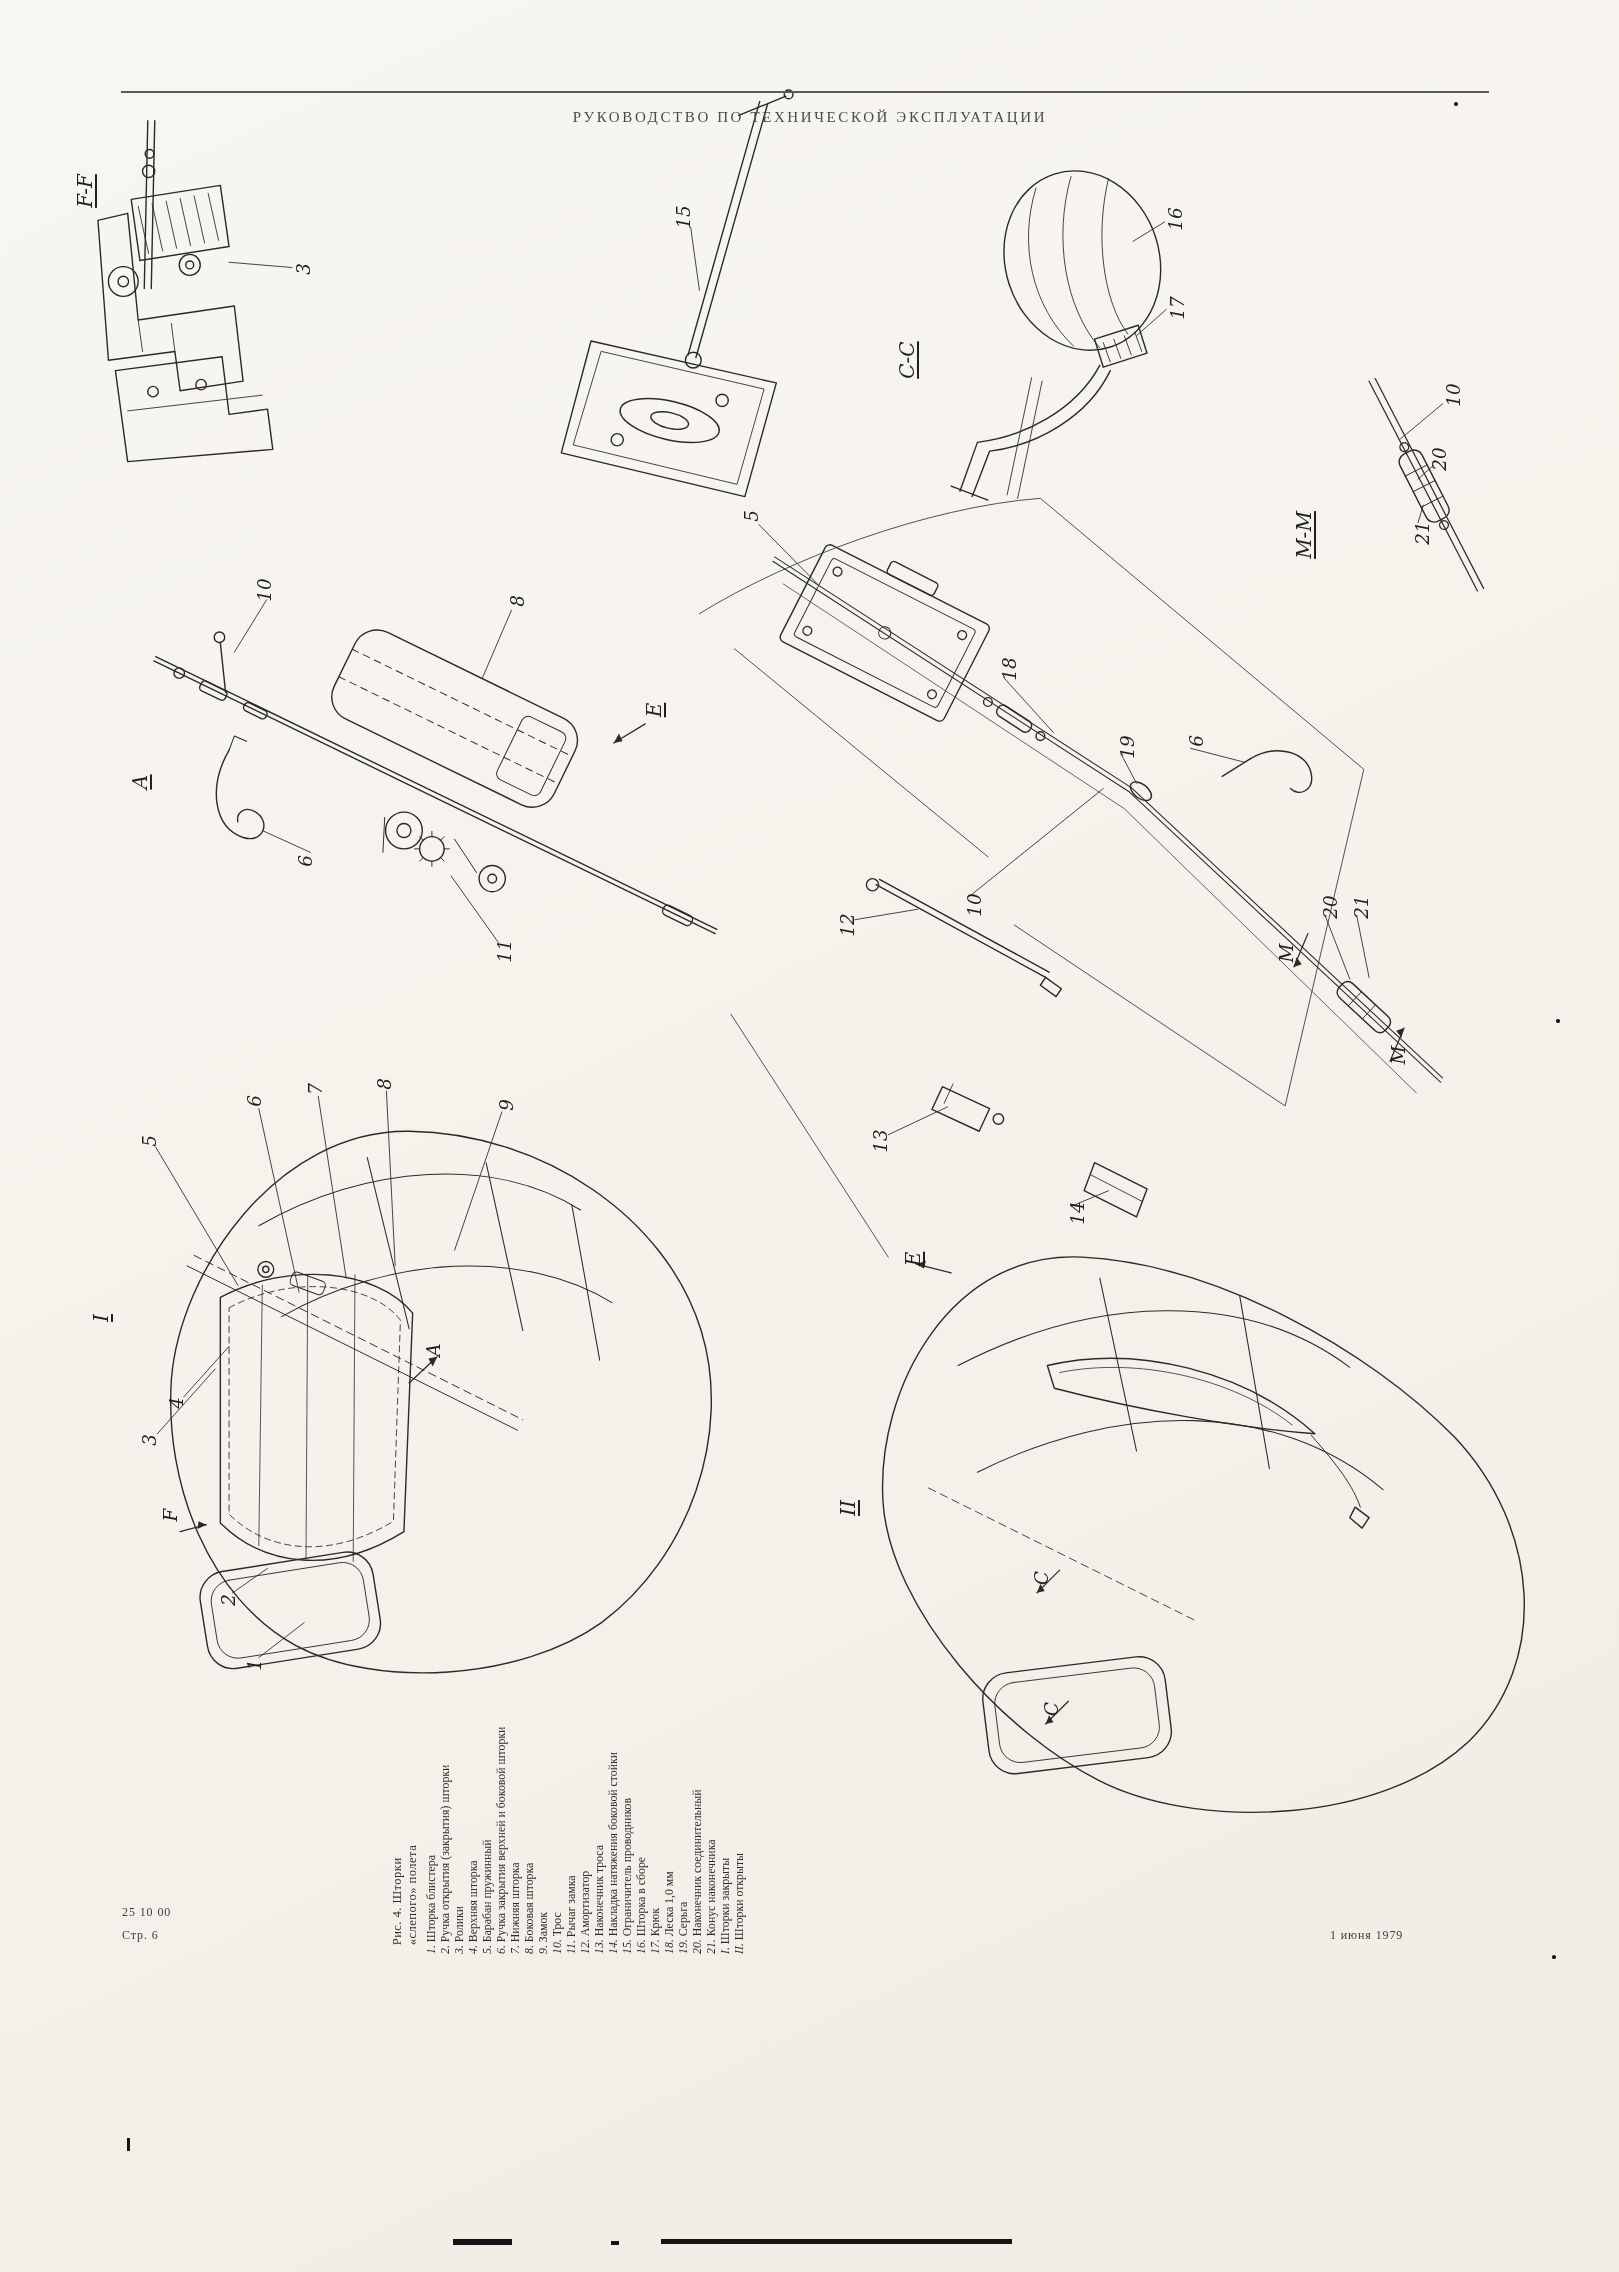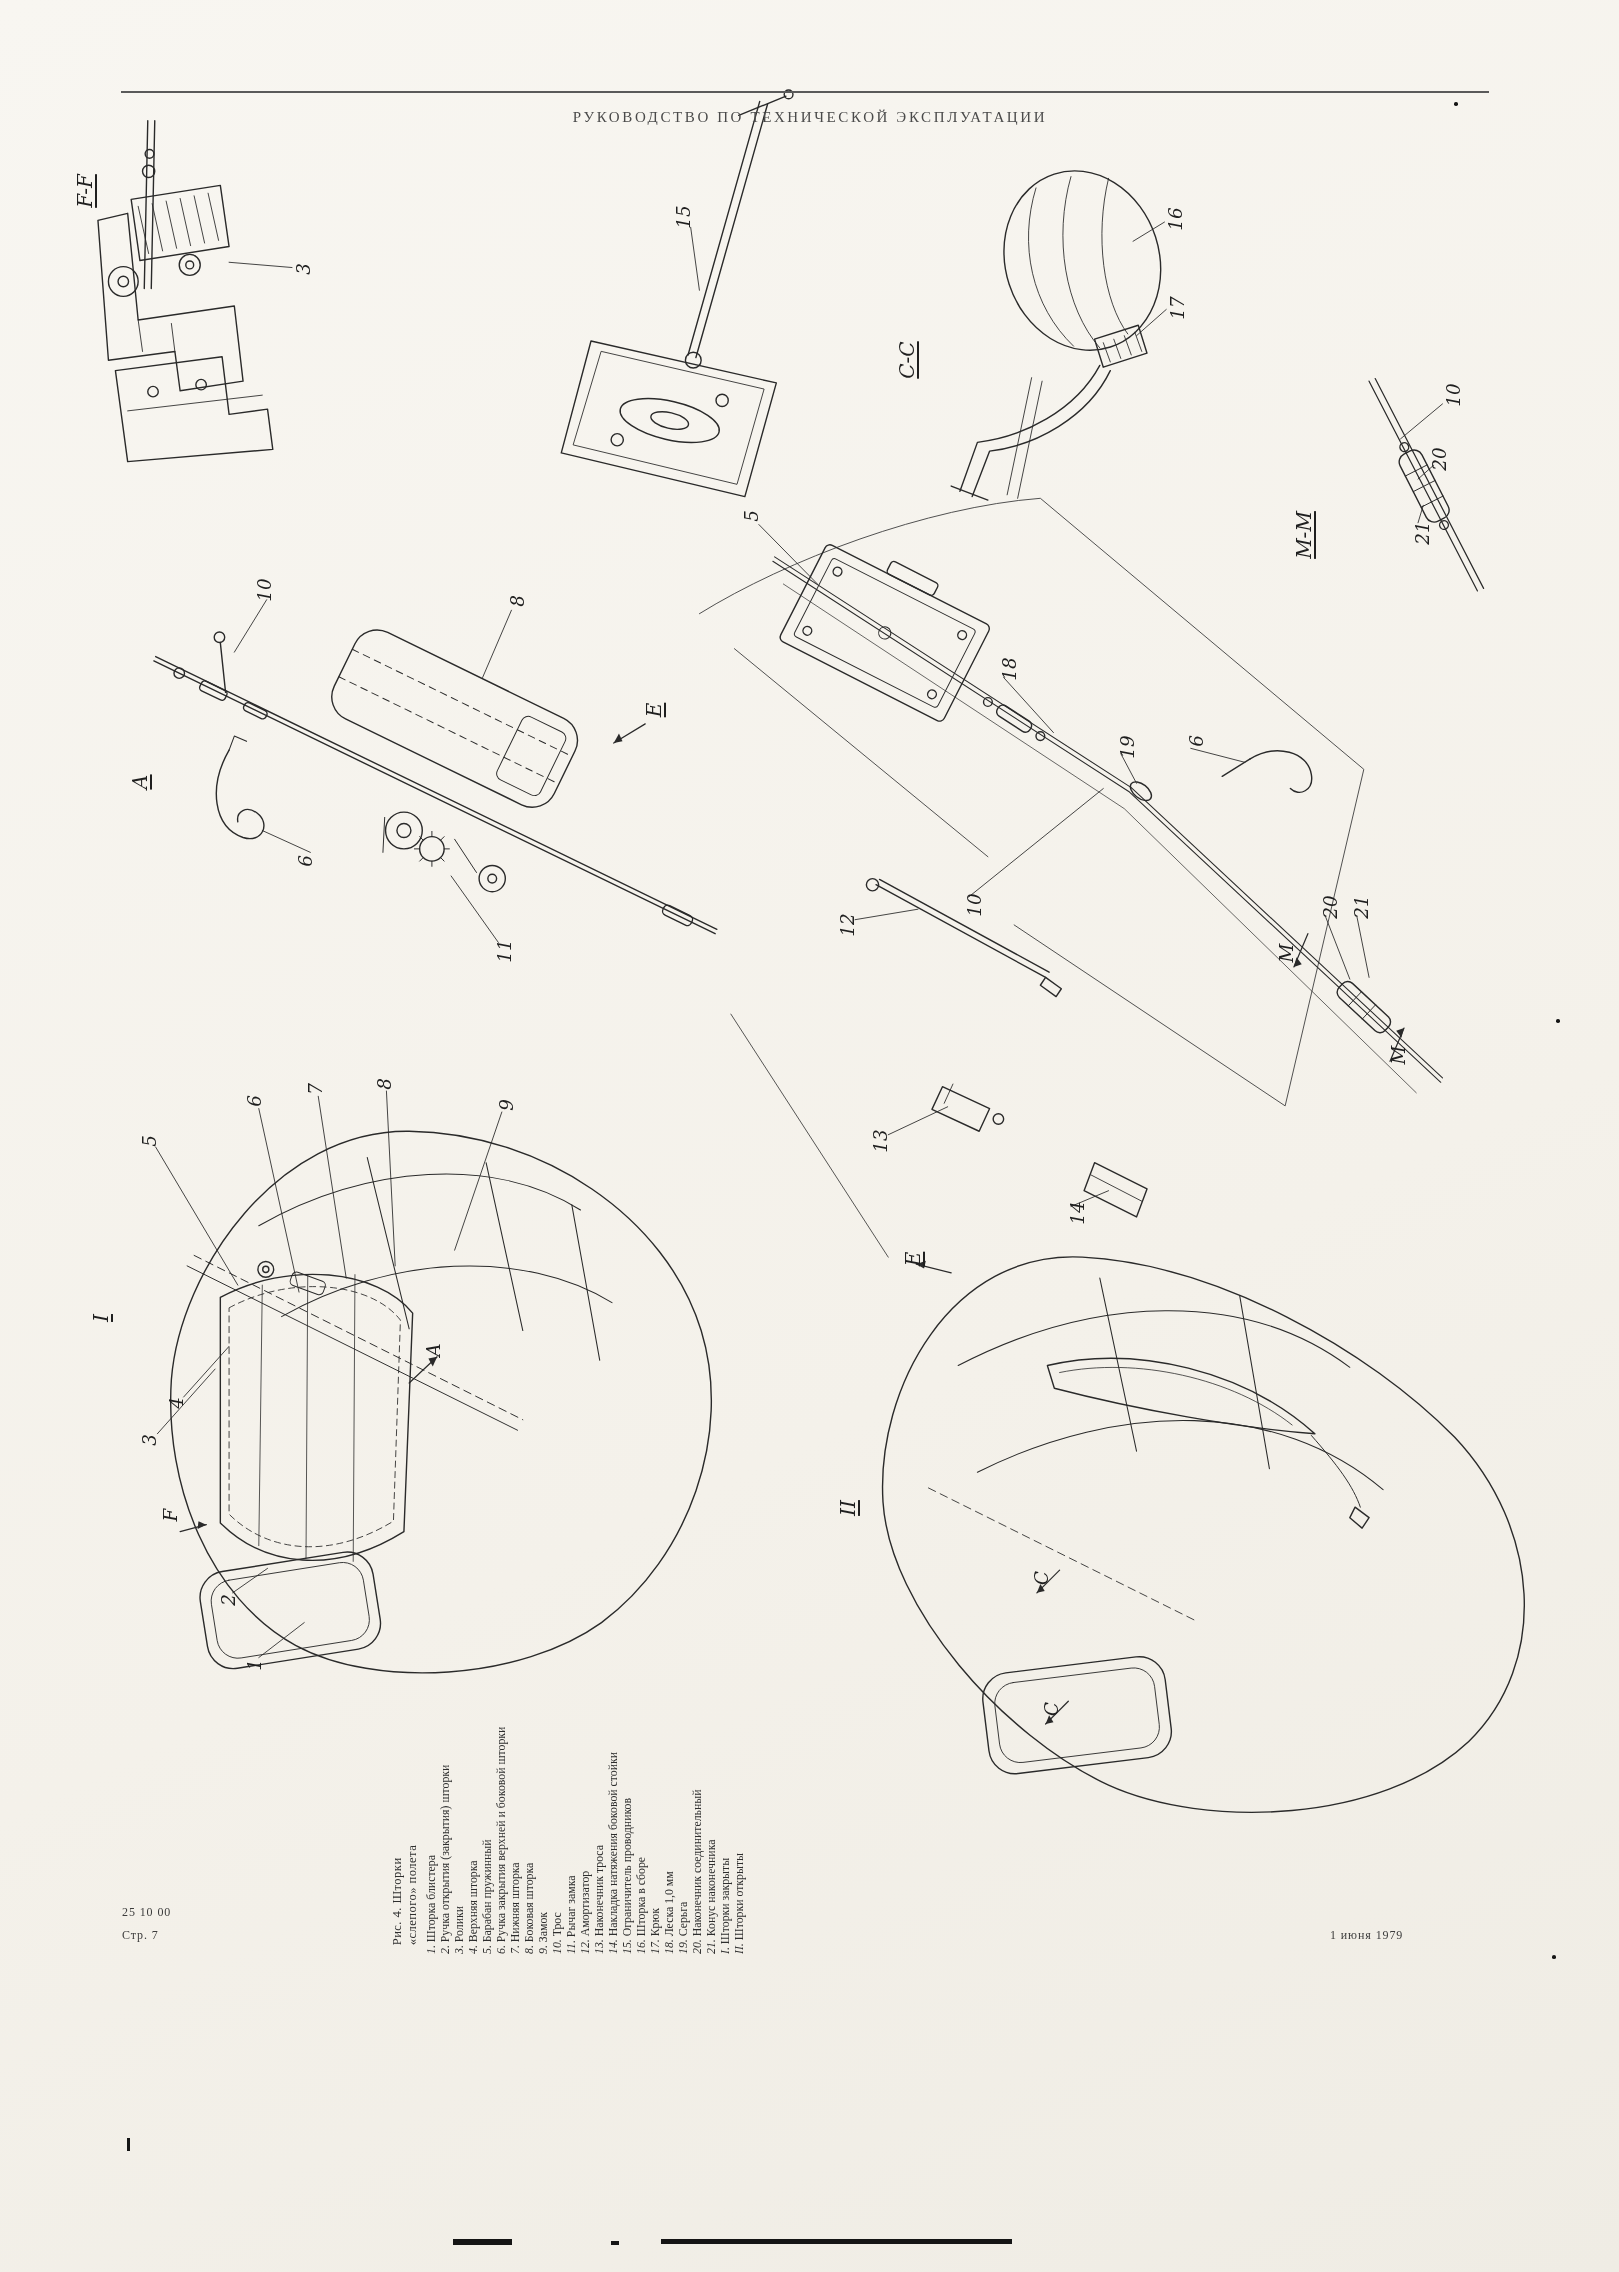--- a/index.html
+++ b/index.html
@@ -212,21 +212,21 @@
       <path d="M1186,1822 l9,-2 -5,-8 z" fill="#2a2a2a" stroke="none"></path>
       <path d="M1222,1946 L1196,1972" stroke-width="1.4"></path>
       <path d="M1196,1972 l9,-2 -5,-8 z" fill="#2a2a2a" stroke="none"></path>
     </g>
   </svg>
 
   <div class="hdr">РУКОВОДСТВО ПО ТЕХНИЧЕСКОЙ ЭКСПЛУАТАЦИИ</div>
   <div class="hdr-rule"></div>
 
   <div class="ftr" style="left:122px; top:1905px;">25 10 00</div>
-  <div class="ftr" style="left:122px; top:1928px;">Стр. 7</div>
+  <div class="ftr" style="left:122px; top:1928px;">Стр. 6</div>
   <div class="ftr" style="left:1330px; top:1928px;">1 июня 1979</div>
 
   <div class="co vl" style="left:85px;  top:191px;">F-F</div>
   <div class="co vl" style="left:907px;top:360px;">C-C</div>
   <div class="co vl" style="left:1304px;top:535px;">M-M</div>
   <div class="co vl" style="left:140px; top:782px;">А</div>
   <div class="co vl" style="left:654px; top:710px;">Е</div>
   <div class="co vl" style="left:913px;top:1259px;">Е</div>
   <div class="co vl" style="left:101px; top:1318px;">I</div>
   <div class="co vl" style="left:848px; top:1508px;">II</div>

